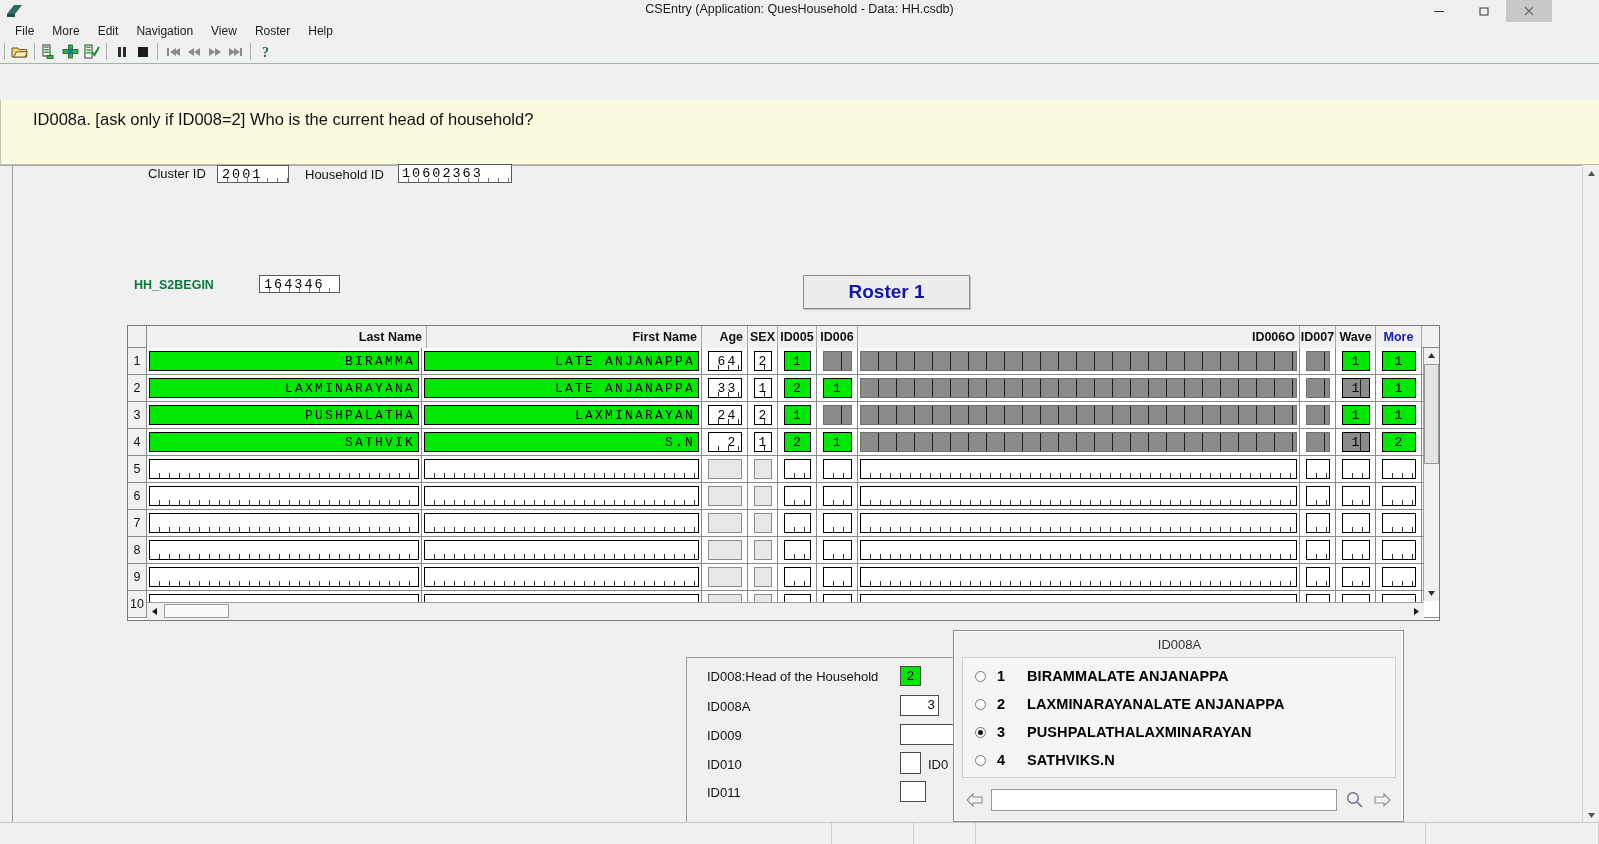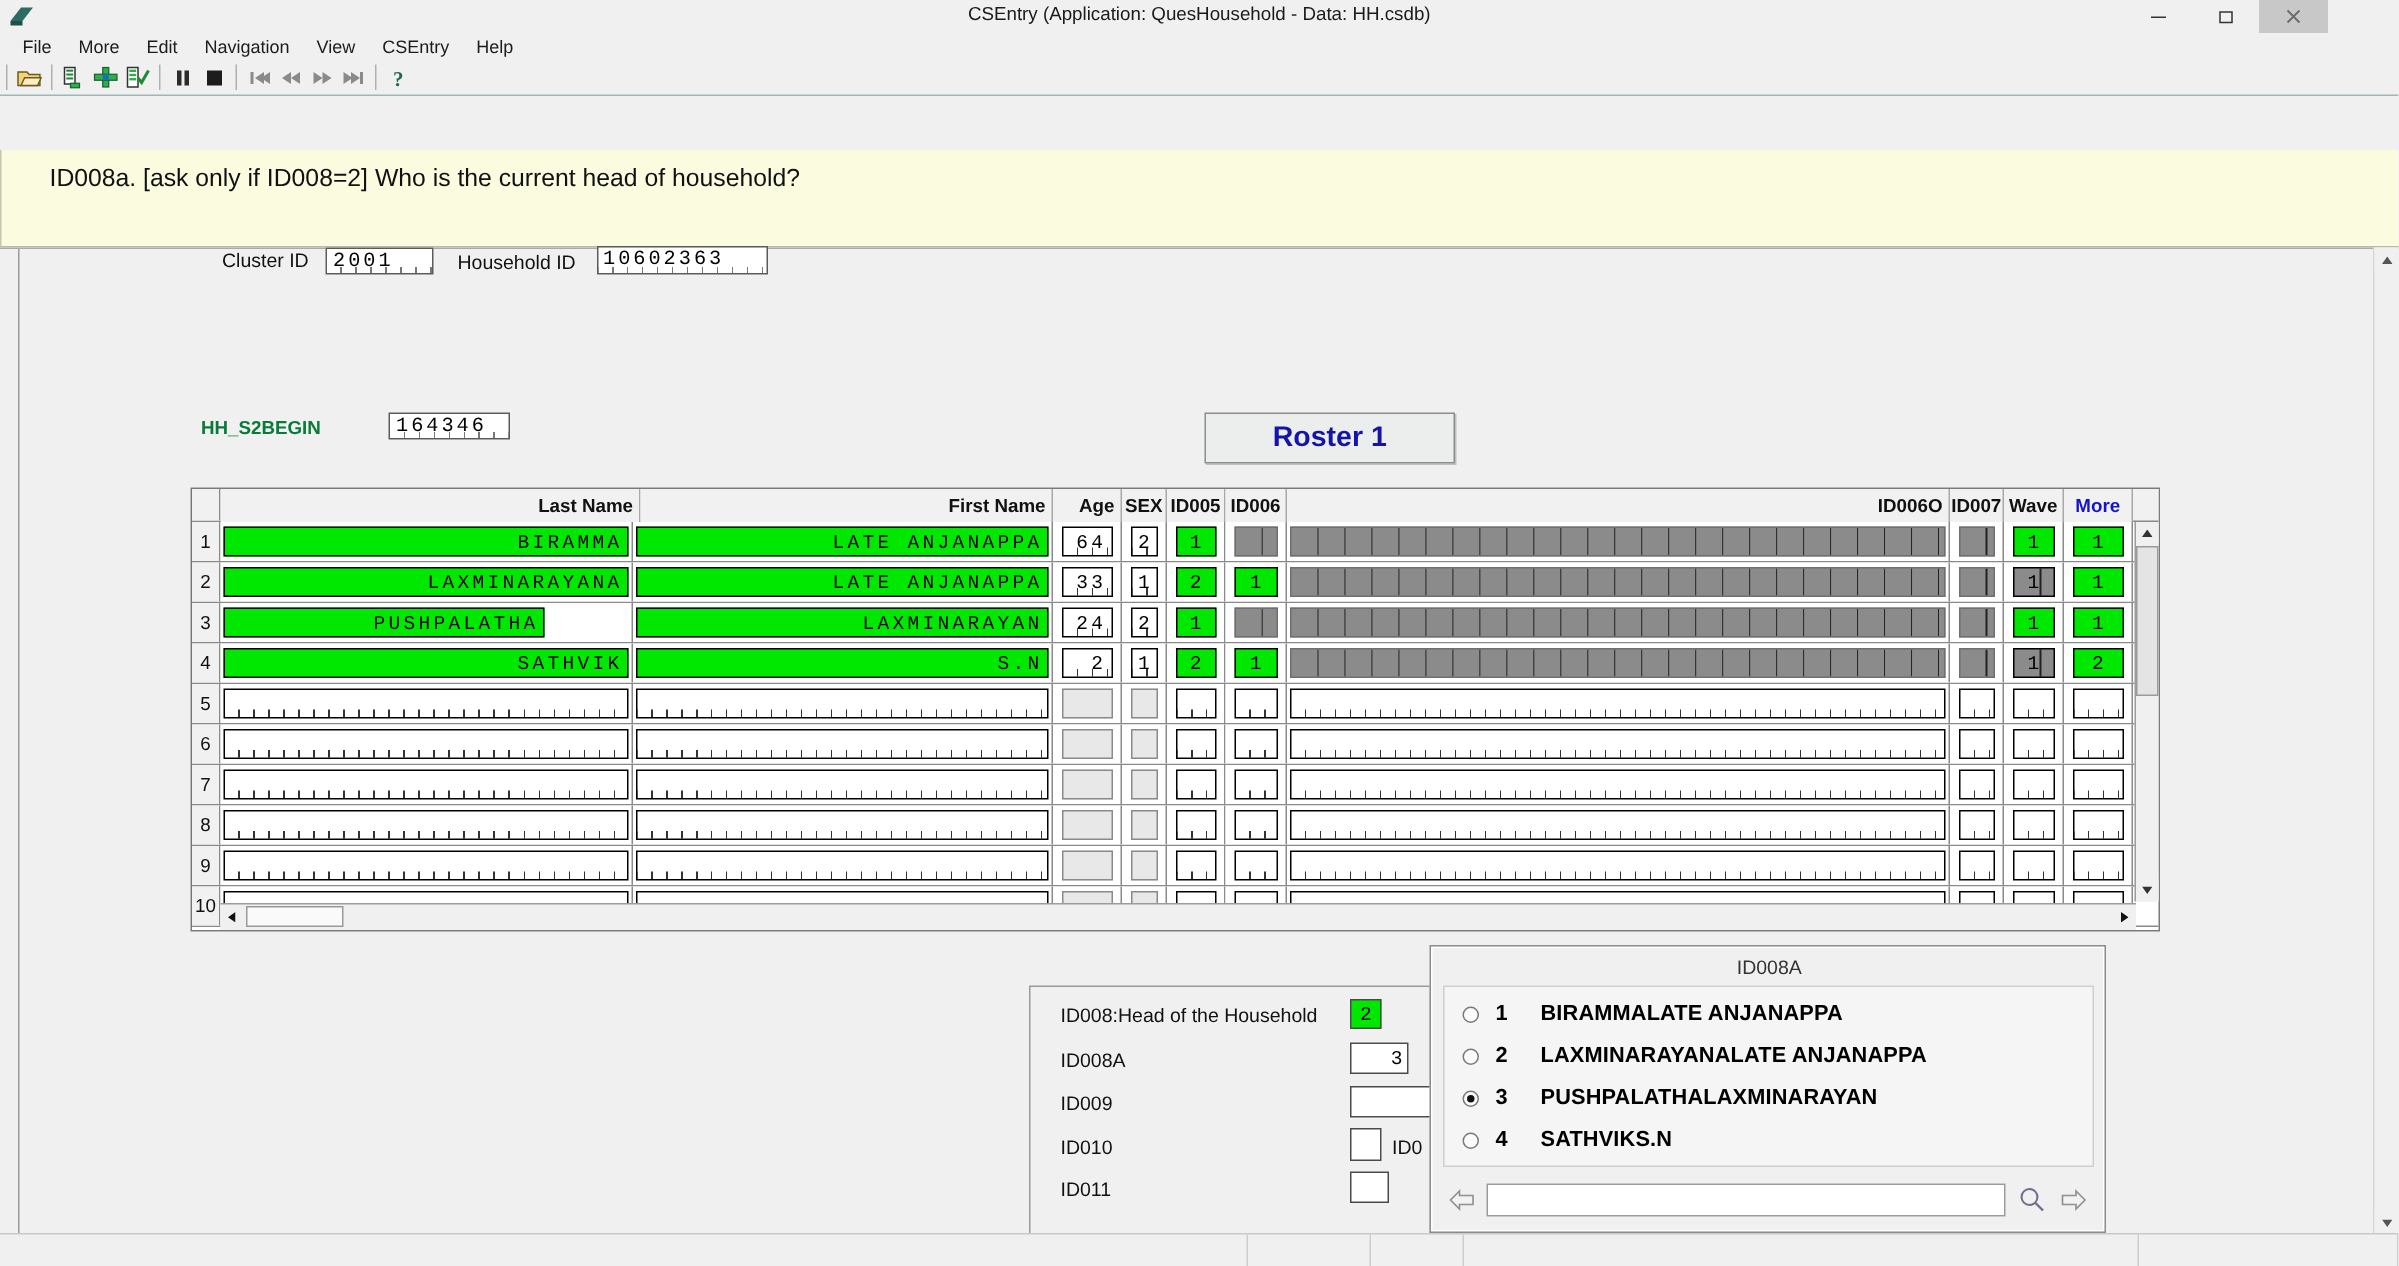--- a/index.html
+++ b/index.html
@@ -304,21 +304,21 @@
       </div>
     </div>
   </div>
 
   <div class="menubar">
     <div class="menu-item">File</div>
     <div class="menu-item">More</div>
     <div class="menu-item">Edit</div>
     <div class="menu-item">Navigation</div>
     <div class="menu-item">View</div>
-    <div class="menu-item">CSEntry</div>
+    <div class="menu-item">Roster</div>
     <div class="menu-item">Help</div>
   </div>
 
   <div class="toolbar">
     <div class="tb-sep"></div>
     <div class="tb-btn">
       <svg width="17" height="15" viewBox="0 0 17 15">
         <path d="M1 4 h6 l1.4 1.6 h7.2 v7.4 h-14.6 z" fill="#f5d477" stroke="#6b5a23" stroke-width="1"></path>
         <path d="M3 13 l2.4-5.2 h11 L14 13 z" fill="#fdf0c0" stroke="#6b5a23" stroke-width="1"></path>
       </svg>
@@ -492,21 +492,21 @@
           <div class="gcell" style="width: 40px; min-width: 40px;">
             <div class="inp graysel ctr ticks ongray" style="width: 28px; margin: 0px auto;">1</div>
           </div>
           <div class="gcell" style="width: 46px; min-width: 46px;">
             <div class="inp green ctr ticks" style="width: 34px; margin: 0px auto;">1</div>
           </div>
         </div>
         <div class="grow">
           <div class="rnum">3</div>
           <div class="gcell" style="width: 275px; min-width: 275px;">
-            <div class="inp green right ticks" style="width: 214px;">PUSHPALATHA</div>
+            <div class="inp green right ticks" style="width: 270px;">PUSHPALATHA</div>
           </div>
           <div class="gcell" style="width: 280px; min-width: 280px;">
             <div class="inp green right ticks" style="width: 275px;">LAXMINARAYAN</div>
           </div>
           <div class="gcell" style="width: 46px; min-width: 46px;">
             <div class="inp  right ticks" style="width: 34px; margin: 0px auto;">24</div>
           </div>
           <div class="gcell" style="width: 30px; min-width: 30px;">
             <div class="inp  ctr ticks" style="width: 18px; margin: 0px auto;">2</div>
           </div>

